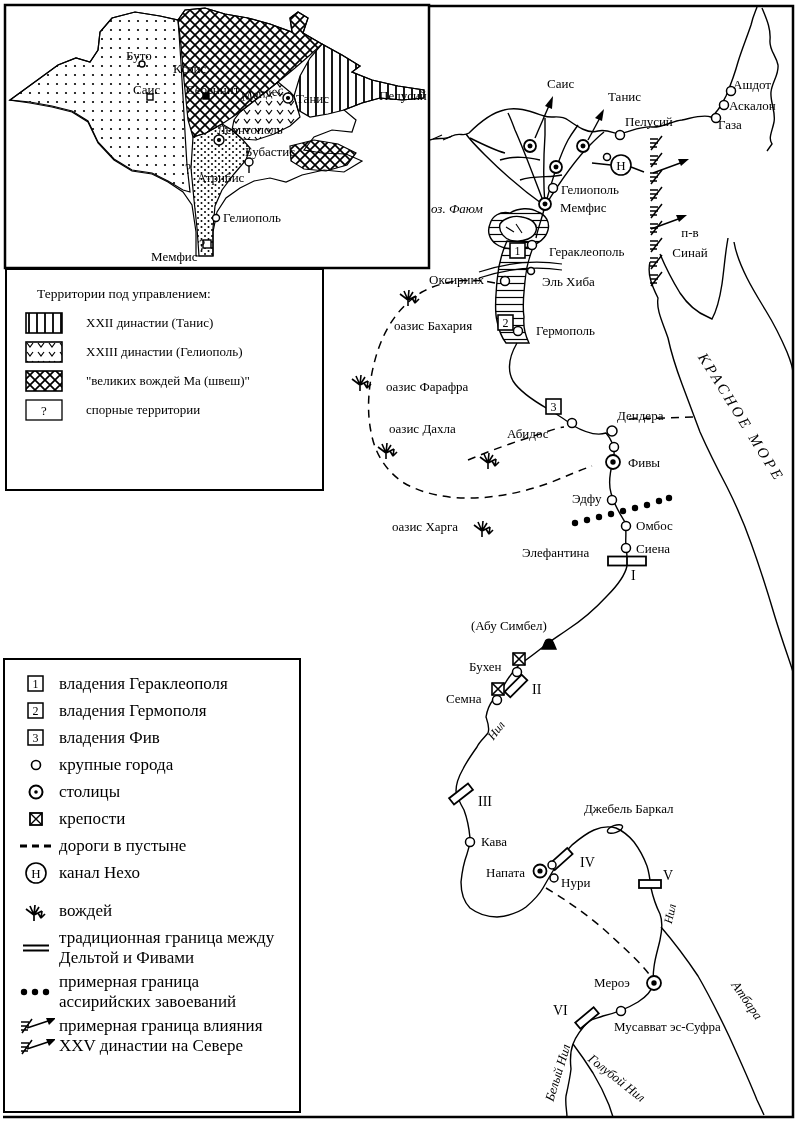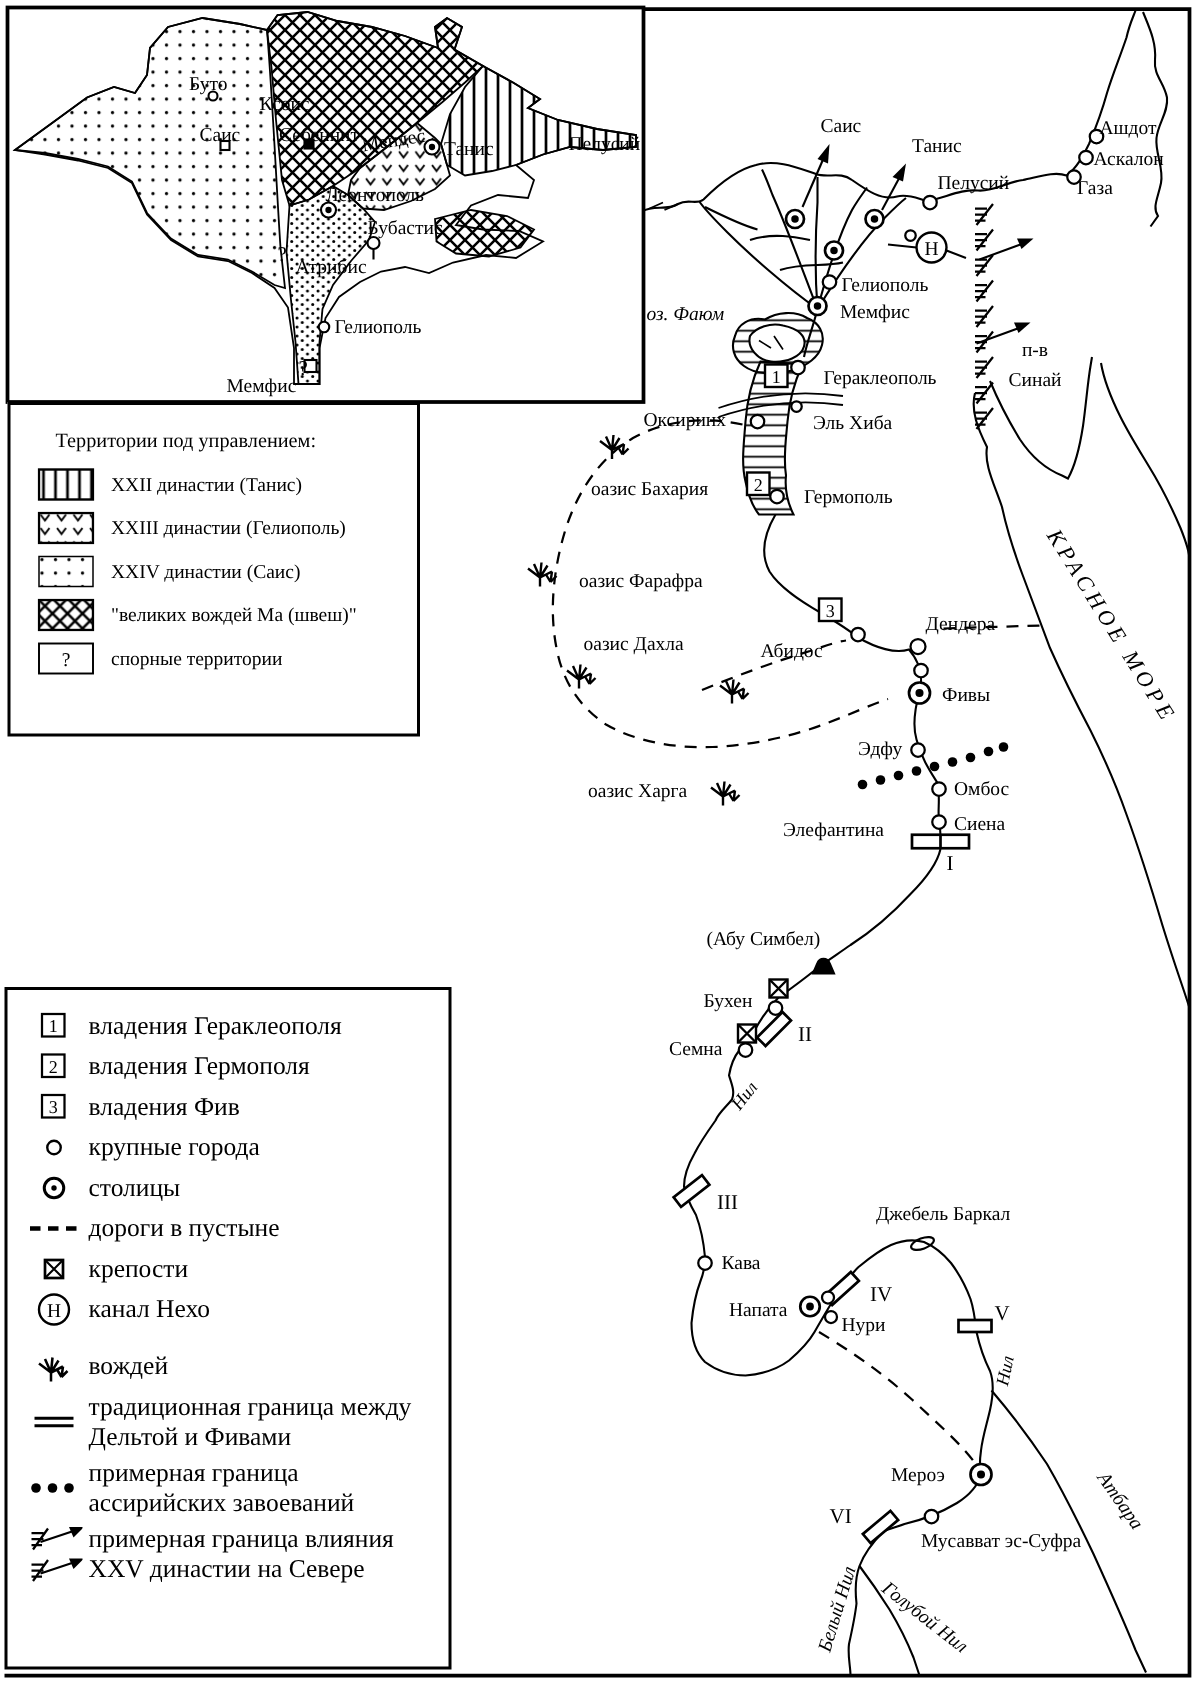--- a/index.html
+++ b/index.html
@@ -7,23 +7,23 @@
        font-family:"Liberation Serif",serif;color:#000;}
   svg text{fill:#000;}
   .map-svg{position:absolute;left:0;top:0;}
   .lbl{font:13px "Liberation Serif",serif;}
   .lbl-sm{font:12px "Liberation Serif",serif;}
   .it{font-style:italic;}
   .sea{font:italic 15px "Liberation Serif",serif;letter-spacing:3px;}
   .num{font:12px "Liberation Serif",serif;}
   .rom{font:14px "Liberation Serif",serif;}
   .box{position:absolute;background:#fff;border:2px solid #000;box-sizing:border-box;}
-  #legend-territories{left:5px;top:268px;width:275px;height:223px;padding:16px 6px 0 18px;}
+  #legend-territories{left:5px;top:268px;width:319px;height:223px;padding:16px 6px 0 18px;}
   #legend-territories .lg-title{font-size:13.5px;margin:0 0 10px 12px;}
-  .l1row{display:flex;align-items:center;margin-bottom:7px;}
+  .l1row{display:flex;align-items:center;margin-bottom:7px;gap:12px;}
   .l1row svg{flex:0 0 auto;margin-right:11px;}
   .l1row .l1lab{font-size:13px;white-space:nowrap;}
   #legend-symbols{left:3px;top:658px;width:298px;height:455px;padding:10px 4px 0 8px;}
   .l2row{display:flex;align-items:center;margin-bottom:0;}
   .l2sym{flex:0 0 46px;display:flex;justify-content:center;align-items:center;}
   .l2lab{font-size:17px;line-height:1.15;}
   .h27{min-height:27px}.h31{min-height:31px}.h44{min-height:44px}.h40{min-height:40px}
   .mt10{margin-top:9px}
 </style>
 </head>
@@ -412,26 +412,20 @@
     <span class="l1lab">XXII династии (Танис)</span>
   </div>
   <div class="l1row">
     <svg width="38" height="22">
         <rect x="1" y="1" width="36" height="20" fill="url(#pat-vmarks)" stroke="#000" stroke-width="1.6"></rect>
       </svg>
     <span class="l1lab">XXIII династии (Гелиополь)</span>
   </div>
   <div class="l1row">
     <svg width="38" height="22">
-        <rect x="1" y="1" width="36" height="20" fill="url(#pat-ldots)" stroke="#000" stroke-width="1"></rect>
-      </svg>
-    <span class="l1lab">XXIV династии (Саис)</span>
-  </div>
-  <div class="l1row">
-    <svg width="38" height="22">
         <rect x="1" y="1" width="36" height="20" fill="url(#pat-cross)" stroke="#000" stroke-width="1.6"></rect>
       </svg>
     <span class="l1lab">"великих вождей Ма (швеш)"</span>
   </div>
   <div class="l1row">
     <svg width="38" height="22">
         <rect x="1" y="1" width="36" height="20" fill="#fff" stroke="#000" stroke-width="1.3"></rect>
         <text x="19" y="16" text-anchor="middle" font-size="13" font-family="Liberation Serif,serif">?</text>
       </svg>
     <span class="l1lab">спорные территории</span>
@@ -478,34 +472,34 @@
     <span class="l2sym">
         <svg width="24" height="18">
           <circle cx="12" cy="9" r="6.5" fill="#fff" stroke="#000" stroke-width="2"></circle>
           <circle cx="12" cy="9" r="1.8" fill="#000"></circle>
         </svg>
       </span>
     <span class="l2lab">столицы</span>
   </div>
   <div class="l2row h27">
     <span class="l2sym">
-        <svg width="34" height="10">
-          <path d="M1,5 H33" stroke="#000" stroke-width="3" stroke-dasharray="7 5"></path>
-        </svg>
-      </span>
-    <span class="l2lab">дороги в пустыне</span>
-  </div>
-  <div class="l2row h27">
-    <span class="l2sym">
         <svg width="24" height="18">
           <rect x="6" y="3" width="12" height="12" fill="#fff" stroke="#000" stroke-width="1.8"></rect>
           <path d="M6,3 L18,15 M18,3 L6,15" stroke="#000" stroke-width="1.4"></path>
         </svg>
       </span>
     <span class="l2lab">крепости</span>
+  </div>
+  <div class="l2row h27">
+    <span class="l2sym">
+        <svg width="34" height="10">
+          <path d="M1,5 H33" stroke="#000" stroke-width="3" stroke-dasharray="7 5"></path>
+        </svg>
+      </span>
+    <span class="l2lab">дороги в пустыне</span>
   </div>
   <div class="l2row h27">
     <span class="l2sym">
         <svg width="26" height="24">
           <circle cx="13" cy="12" r="10" fill="#fff" stroke="#000" stroke-width="1.6"></circle>
           <text x="13" y="17" text-anchor="middle" font-size="13" font-family="Liberation Serif,serif">Н</text>
         </svg>
       </span>
     <span class="l2lab">канал Нехо</span>
   </div>

